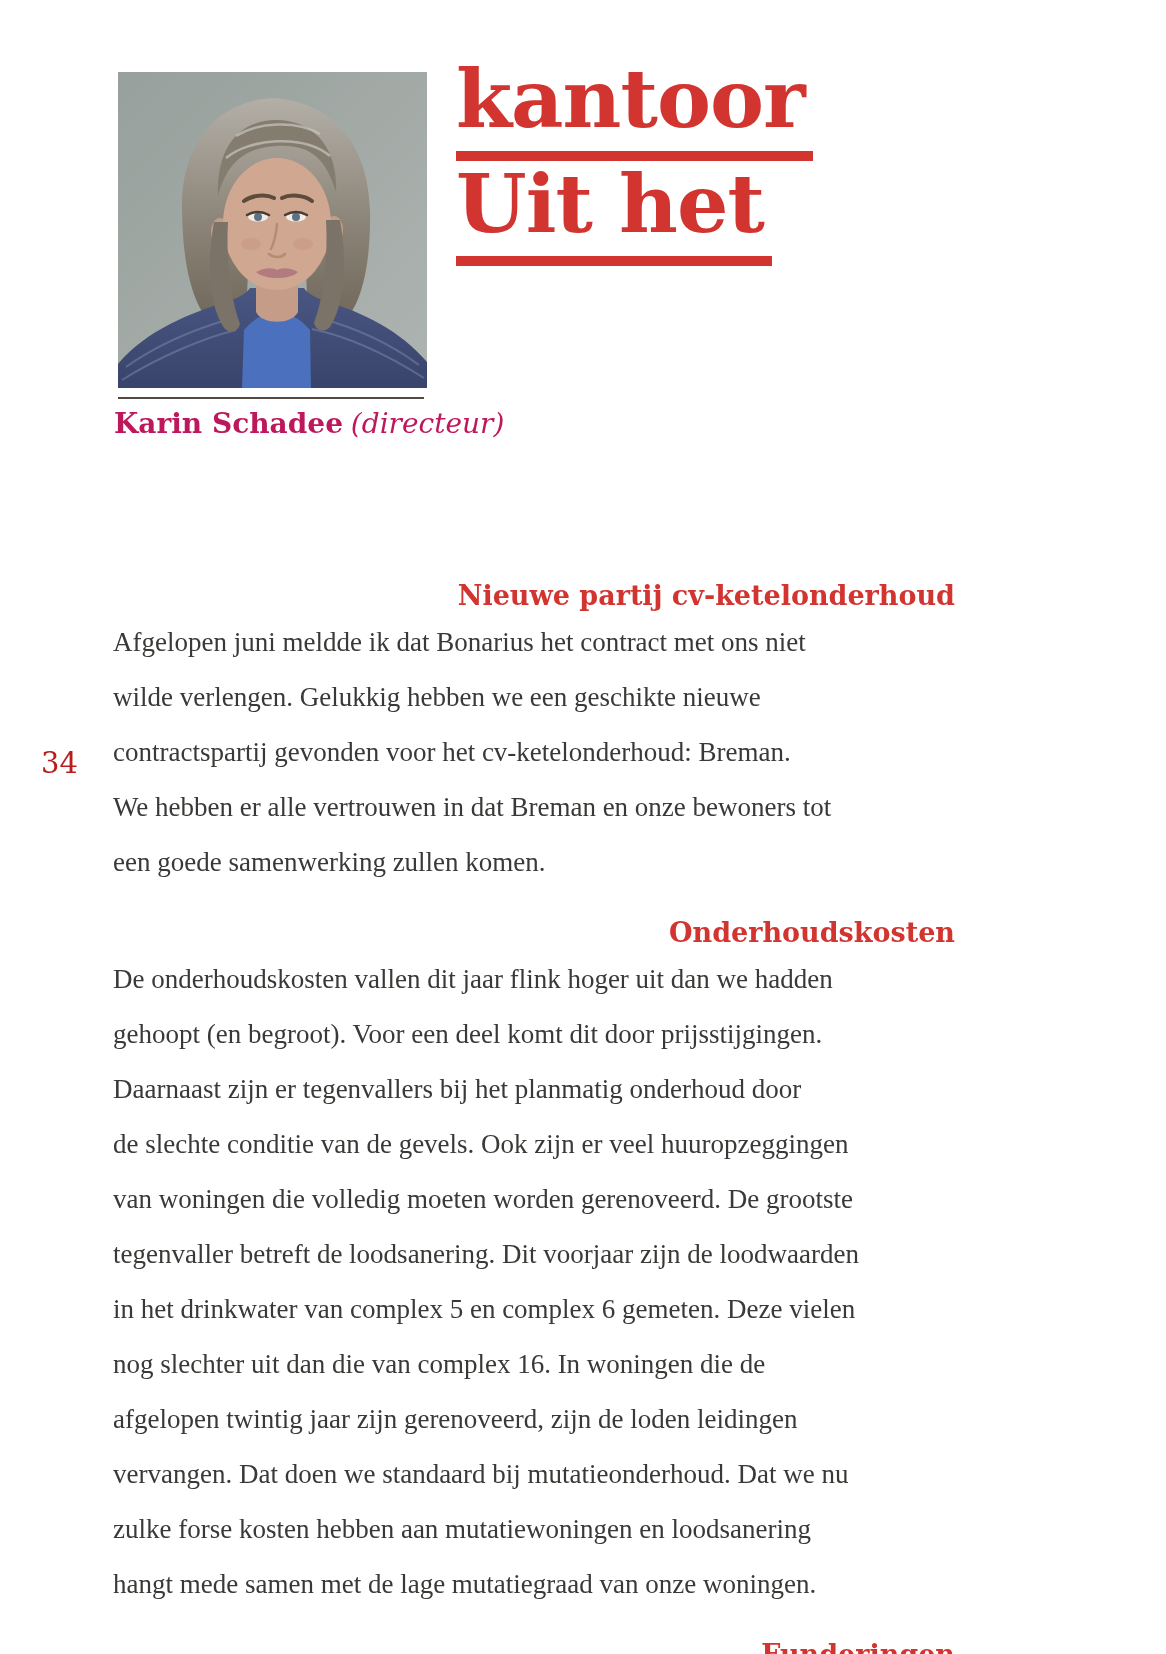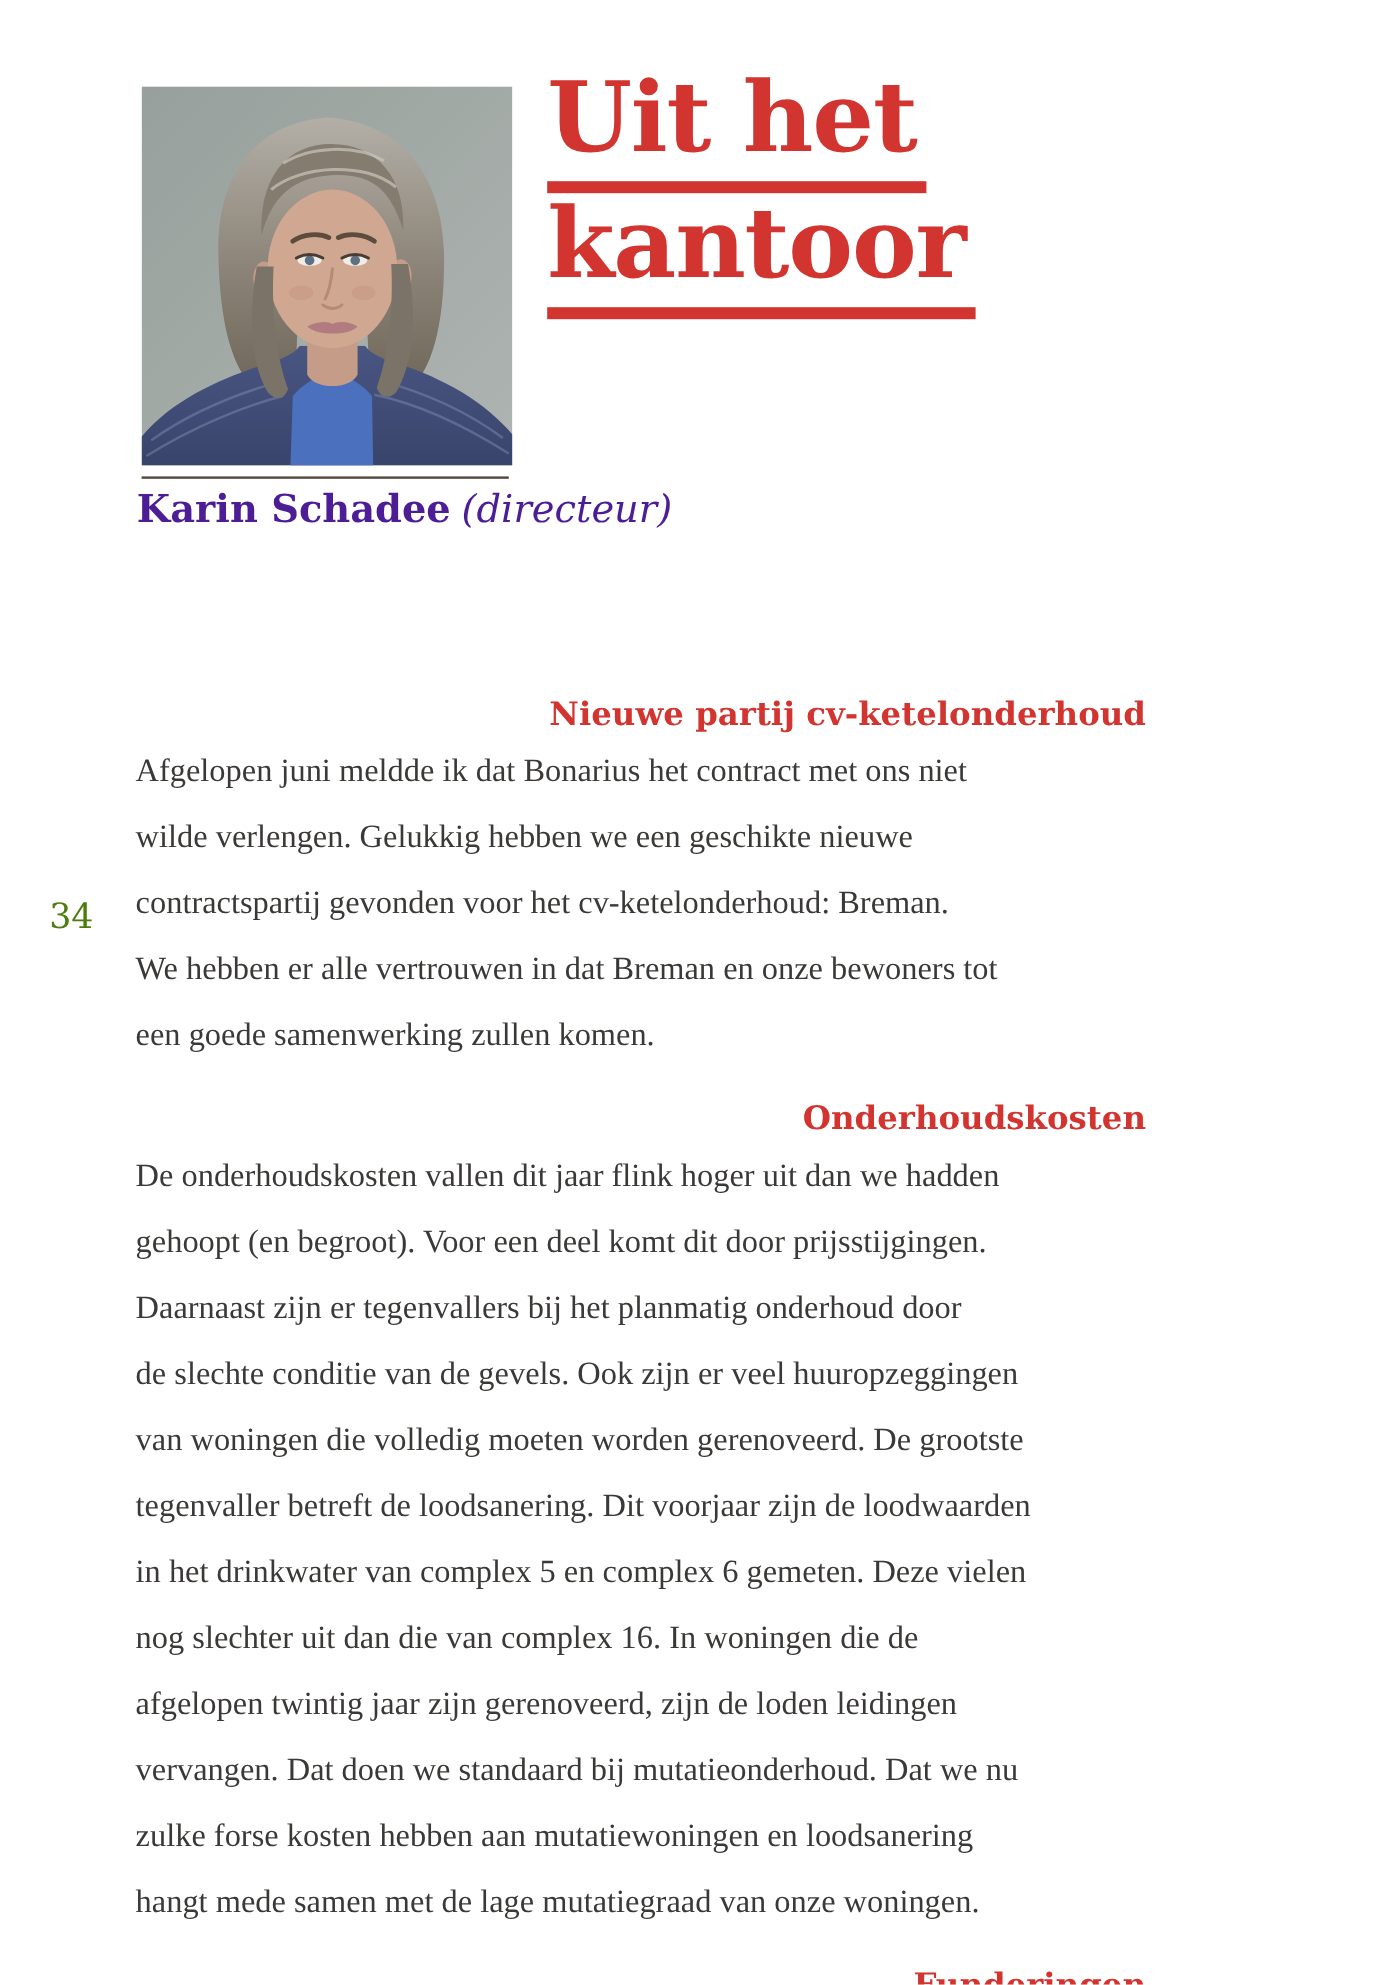--- a/index.html
+++ b/index.html
@@ -55,35 +55,35 @@
     width: 306px;
     height: 2px;
     background: #55483e;
   }
   .caption {
     position: absolute;
     left: 114px;
     top: 404px;
     margin: 0;
     font-family: "DejaVu Serif", serif;
-    font-size: 32px;
+    font-size: 28px;
     line-height: 40px;
-    color: #4c1d95;
+    color: #be185d;
   }
   .caption-name { font-weight: bold; }
   .caption-role { font-style: italic; margin-left: 0.28em; }
 
   
   .page-number {
     position: absolute;
     left: 41px;
     top: 746px;
     font-family: "DejaVu Serif", serif;
     font-size: 29px;
-    color: #4d7c0f;
+    color: #b91c1c;
   }
 
   
   .content {
     position: absolute;
     left: 113px;
     top: 577px;
     width: 842px;
   }
   .section + .section { margin-top: 24px; }
@@ -186,22 +186,22 @@
         <path d="M 159,152 C 158,163 156,171 153,177"></path>
         <path d="M 151,182 C 156,186 163,186 167,182"></path>
       </g>
 
       <path d="M 138,200 C 148,195 156,196 159,198 C 163,196 171,195 180,200
                C 172,208 147,208 138,200 Z" fill="#b27b80"></path>
     </svg>
   </div>
 
   <h1 class="title">
+    <span class="title-line"><span class="title-text">kantoor</span></span>
     <span class="title-line"><span class="title-text">Uit het</span></span>
-    <span class="title-line"><span class="title-text">kantoor</span></span>
   </h1>
 
   <div class="photo-rule"></div>
   <p class="caption">
     <span class="caption-name">Karin Schadee</span><span class="caption-role">(directeur)</span>
   </p>
 
   <div class="page-number">34</div>
 
   <main class="content">

